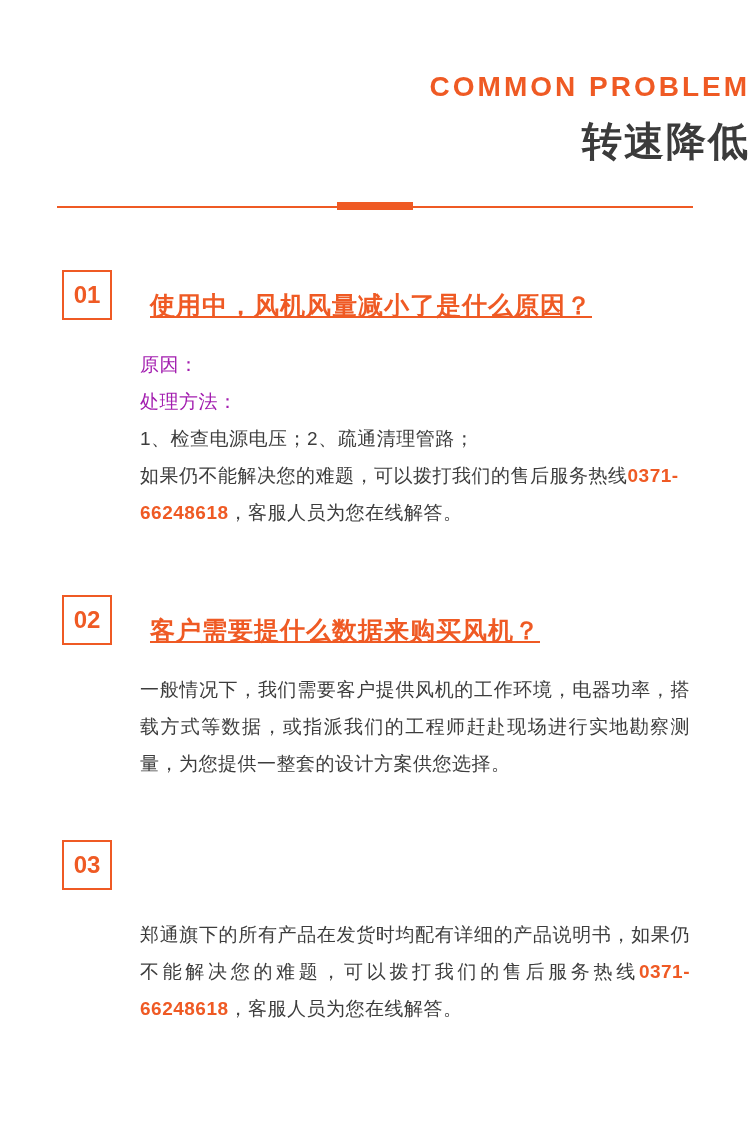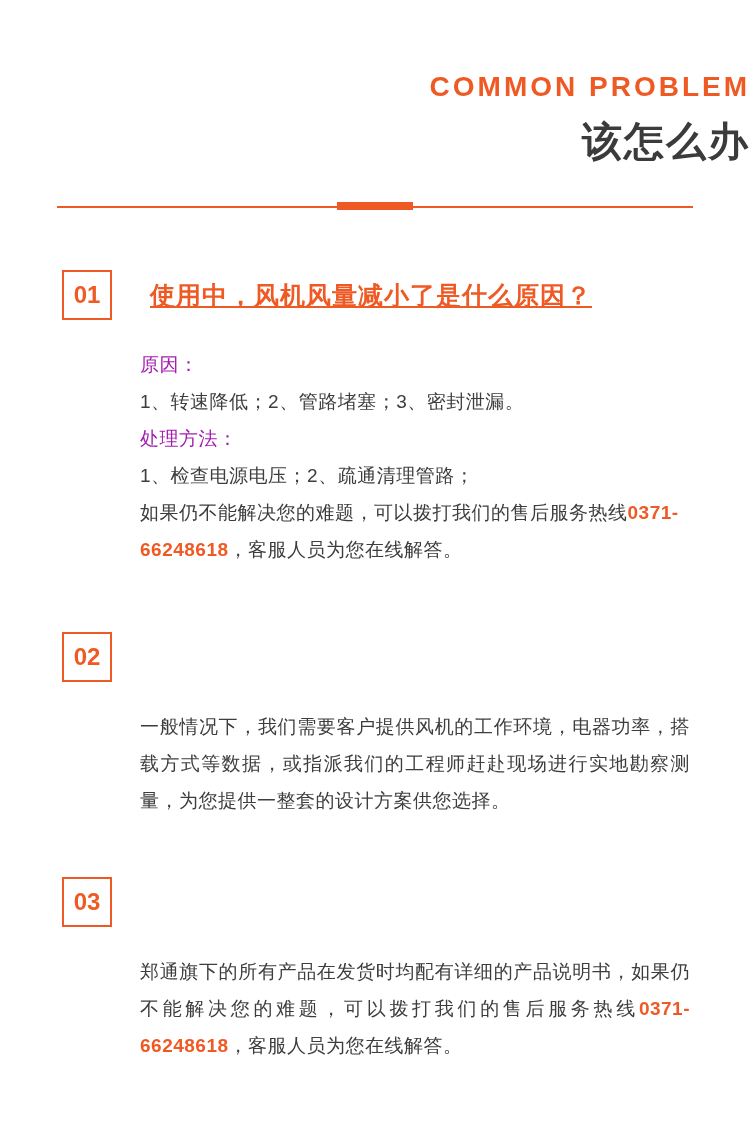--- a/index.html
+++ b/index.html
@@ -65,21 +65,21 @@
 
   
   .faq-list {
     margin-top: 58px;
     padding: 0 60px 0 62px;
   }
   .faq-item { margin-bottom: 40px; }
 
   .faq-head {
     display: flex;
-    align-items: center;
+    align-items: flex-end;
   }
   .faq-num {
     width: 50px;
     height: 50px;
     border: 2px solid #ef5a24;
     color: #ef5a24;
     font-size: 24px;
     font-weight: bold;
     display: flex;
     align-items: center;
@@ -120,47 +120,47 @@
   .item-2 { margin-top: 64px; }
   .item-3 { margin-top: 58px; }
 </style>
 </head>
 <body>
 
 <div class="page">
 
   <div class="header">
     <div class="header-en">COMMON PROBLEM</div>
-    <div class="header-cn">该怎么办</div>
+    <div class="header-cn">转速降低</div>
   </div>
 
   <div class="divider-wrap">
     <div class="divider-line"></div>
     <div class="divider-center"></div>
   </div>
 
   <div class="faq-list">
 
     <div class="faq-item item-1">
       <div class="faq-head">
         <div class="faq-num">01</div>
         <div class="faq-q">使用中，风机风量减小了是什么原因？</div>
       </div>
       <div class="faq-body">
         <p class="lbl">原因：</p>
-        <p>1、转速降低；2、管路堵塞；3、密封泄漏。</p>
         <p class="lbl">处理方法：</p>
         <p>1、检查电源电压；2、疏通清理管路；</p>
         <p><span>如果仍不能解决您的难题，可以拨打我们的售后服务热线</span><span class="hl">0371-66248618</span><span>，客服人员为您在线解答。</span></p>
       </div>
     </div>
 
     <div class="faq-item item-2">
       <div class="faq-head">
         <div class="faq-num">02</div>
+        <div class="faq-q">客户需要提什么数据来购买风机？</div>
       </div>
       <div class="faq-body">
         <p>一般情况下，我们需要客户提供风机的工作环境，电器功率，搭载方式等数据，或指派我们的工程师赶赴现场进行实地勘察测量，为您提供一整套的设计方案供您选择。</p>
       </div>
     </div>
 
     <div class="faq-item item-3">
       <div class="faq-head">
         <div class="faq-num">03</div>
       </div>

